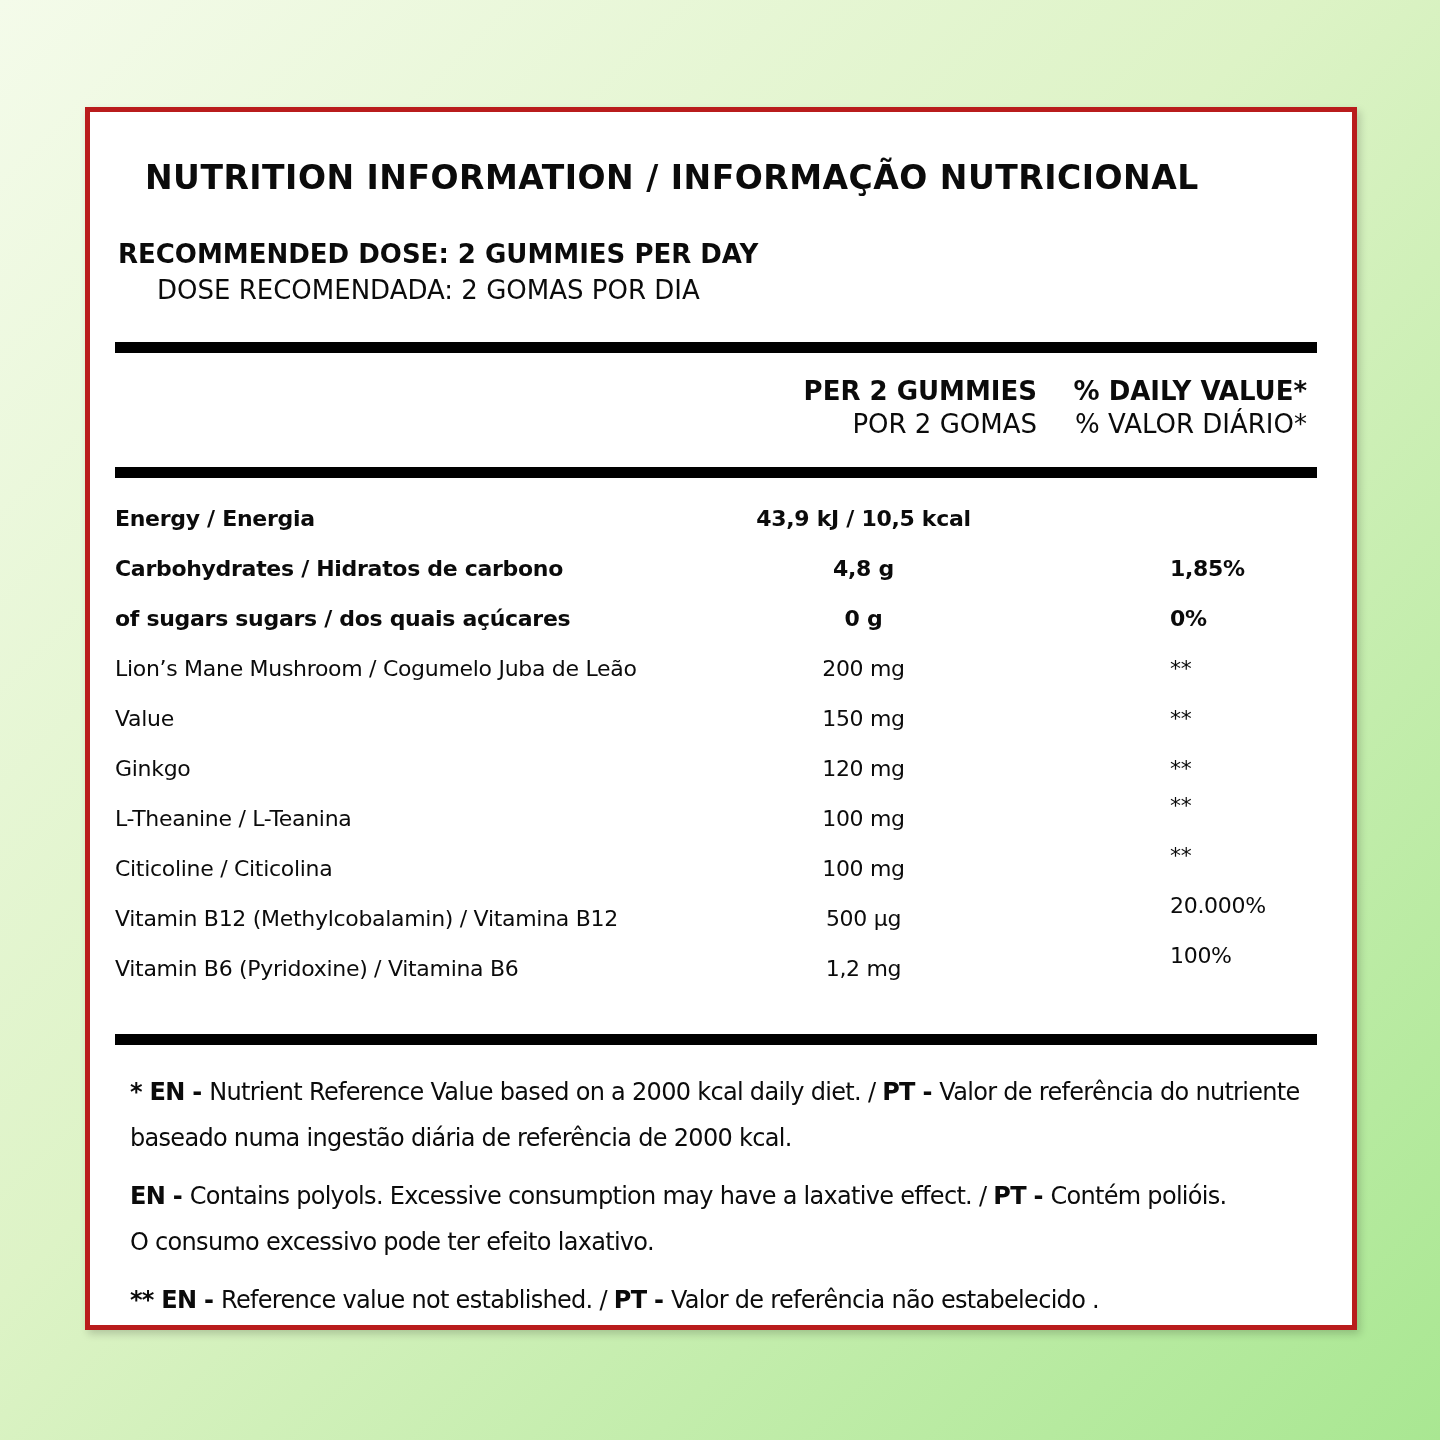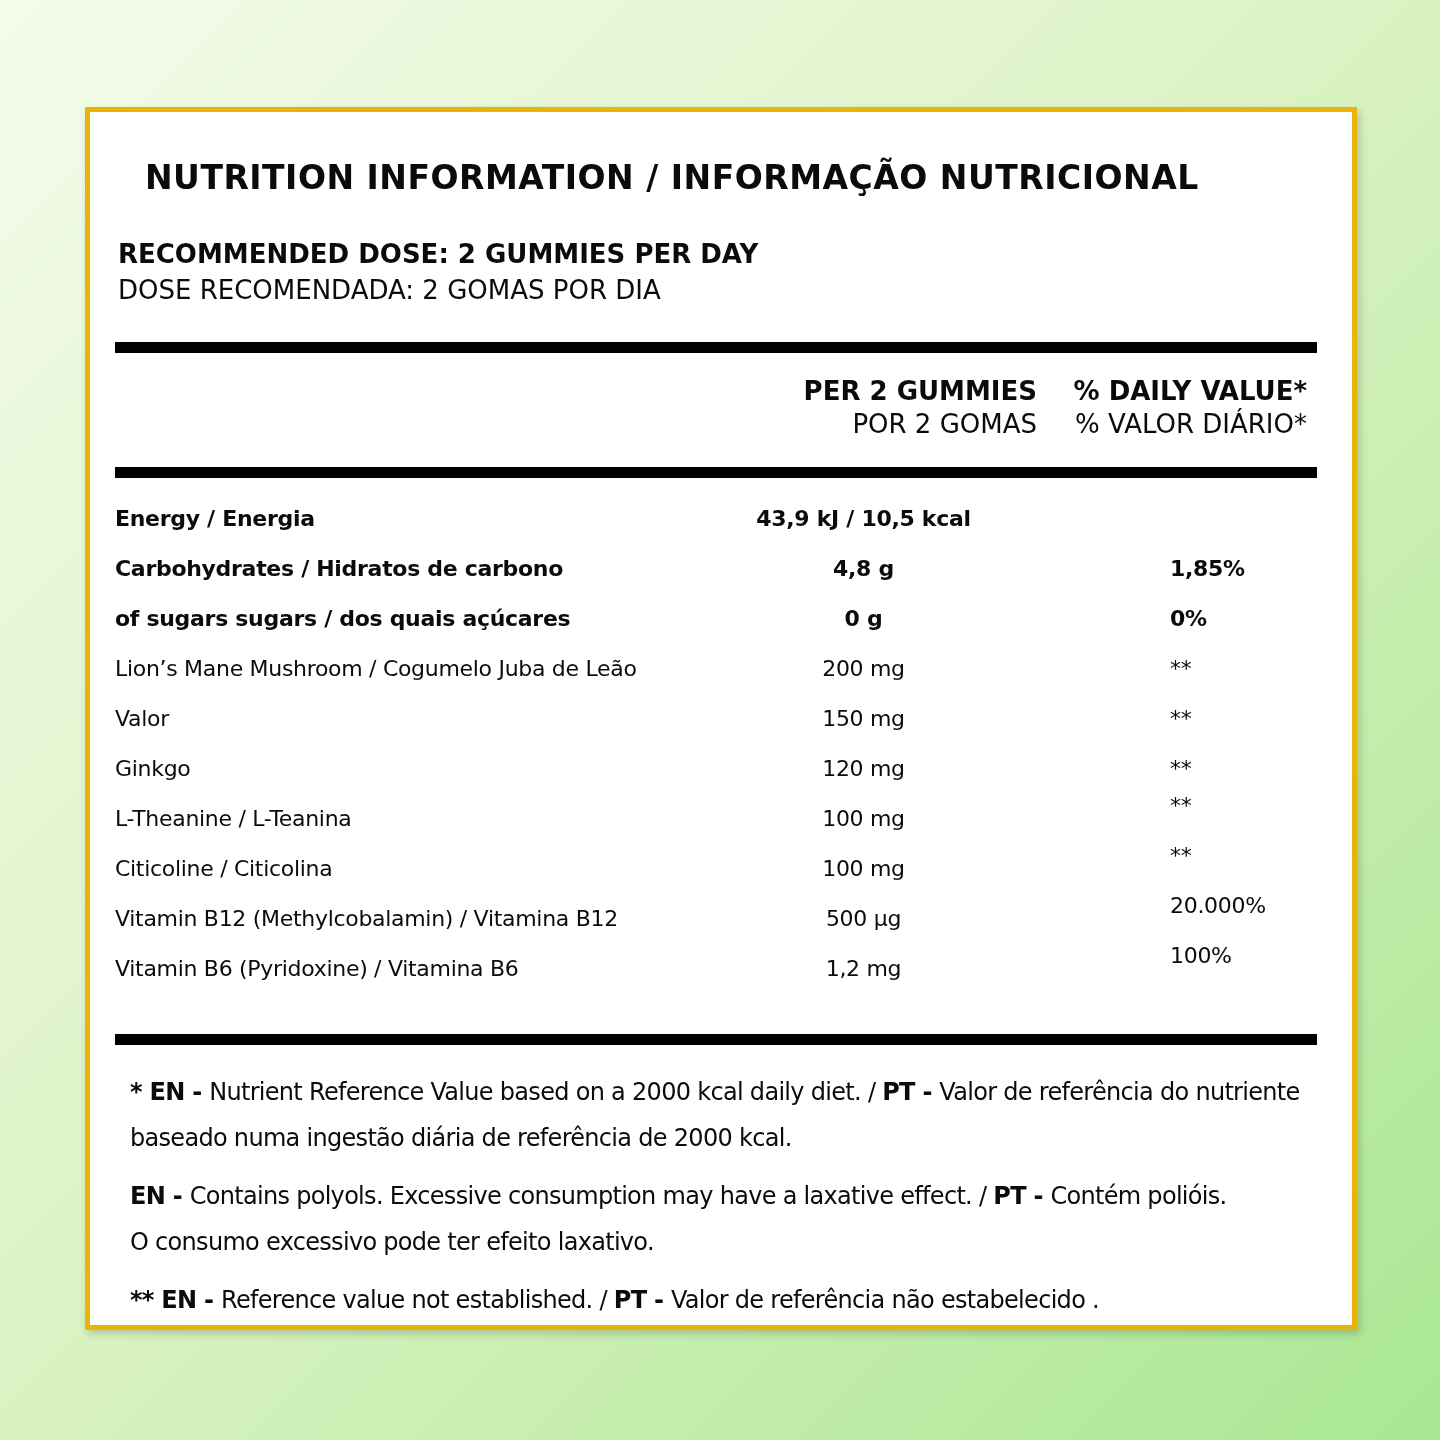--- a/index.html
+++ b/index.html
@@ -15,21 +15,21 @@
     position: relative;
     overflow: hidden;
   }
   .panel {
     position: absolute;
     left: 85px;
     top: 107px;
     width: 1262px;
     height: 1213px;
     background: #ffffff;
-    border: 5px solid #eab308;
+    border: 5px solid #b91c1c;
     box-shadow: 3px 4px 8px rgba(0,0,0,0.18);
     overflow: hidden;
   }
   .content {
     padding-top: 46px;
     height: 100%;
     box-sizing: border-box;
   }
   .title {
     margin: 0 0 0 55px;
@@ -38,21 +38,21 @@
     letter-spacing: 0.5px;
     white-space: nowrap;
     line-height: 40px;
   }
   .dose {
     margin: 38px 0 0 28px;
     font-size: 26px;
     line-height: 36px;
   }
   .dose-en { font-weight: bold; margin-top: 32px; }
-  .dose-pt { font-weight: normal; }
+  .dose-pt { font-weight: normal; margin-left: 39px; }
   .rule {
     height: 11px;
     background: #000000;
     margin-left: 25px;
     width: 1202px;
   }
   .rule-1 { margin-top: 34px; }
   .rule-2 { margin-top: 26px; }
   .rule-3 { margin-top: 50px; }
   .thead {
@@ -147,21 +147,21 @@
         <div class="label">of sugars sugars / dos quais açúcares</div>
         <div class="amount">0 g</div>
         <div class="dv">0%</div>
       </div>
       <div class="row">
         <div class="label">Lion’s Mane Mushroom / Cogumelo Juba de Leão</div>
         <div class="amount">200 mg</div>
         <div class="dv">**</div>
       </div>
       <div class="row">
-        <div class="label">Valor</div>
+        <div class="label">Value</div>
         <div class="amount">150 mg</div>
         <div class="dv">**</div>
       </div>
       <div class="row">
         <div class="label">Ginkgo</div>
         <div class="amount">120 mg</div>
         <div class="dv">**</div>
       </div>
       <div class="row">
         <div class="label">L-Theanine / L-Teanina</div>

